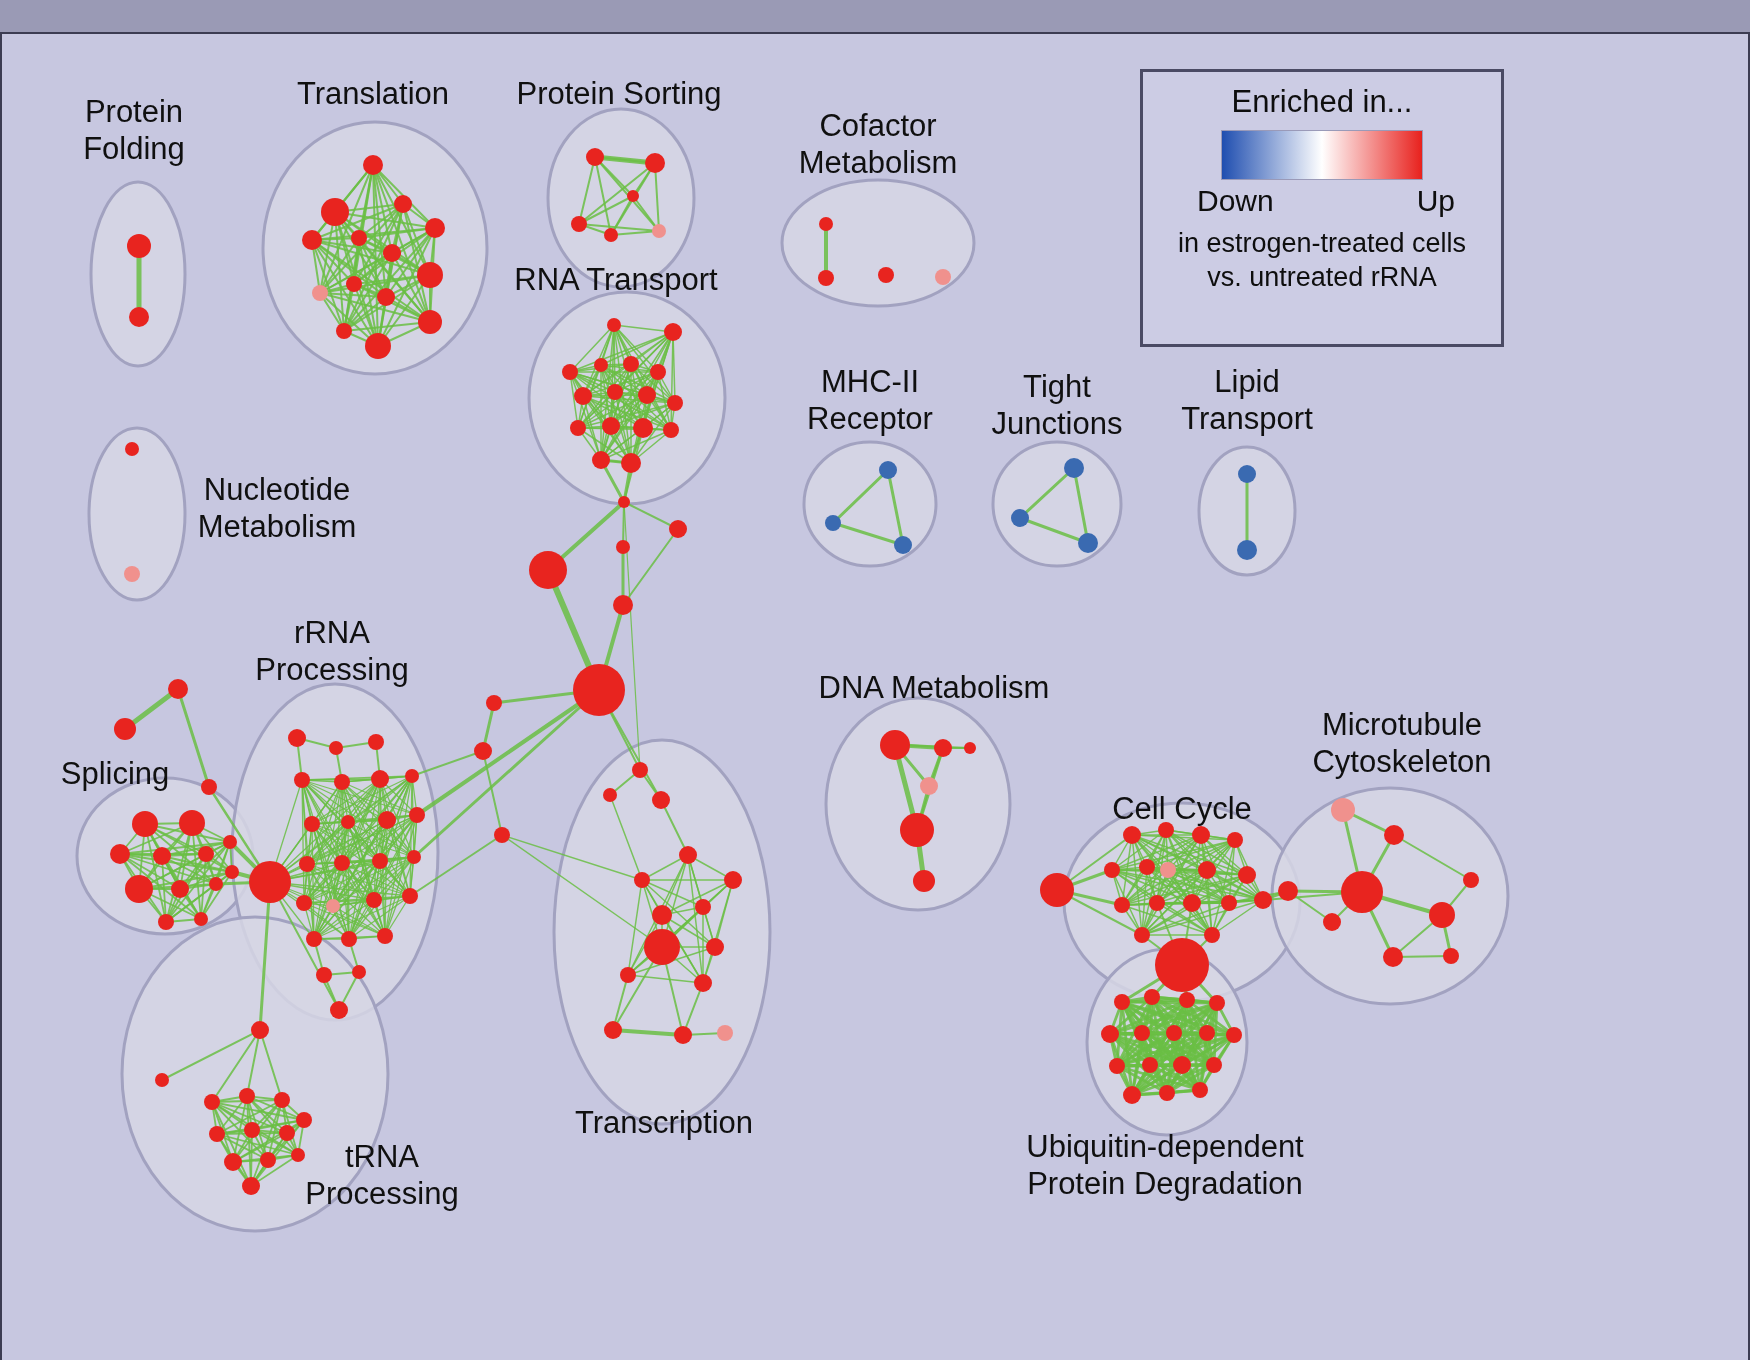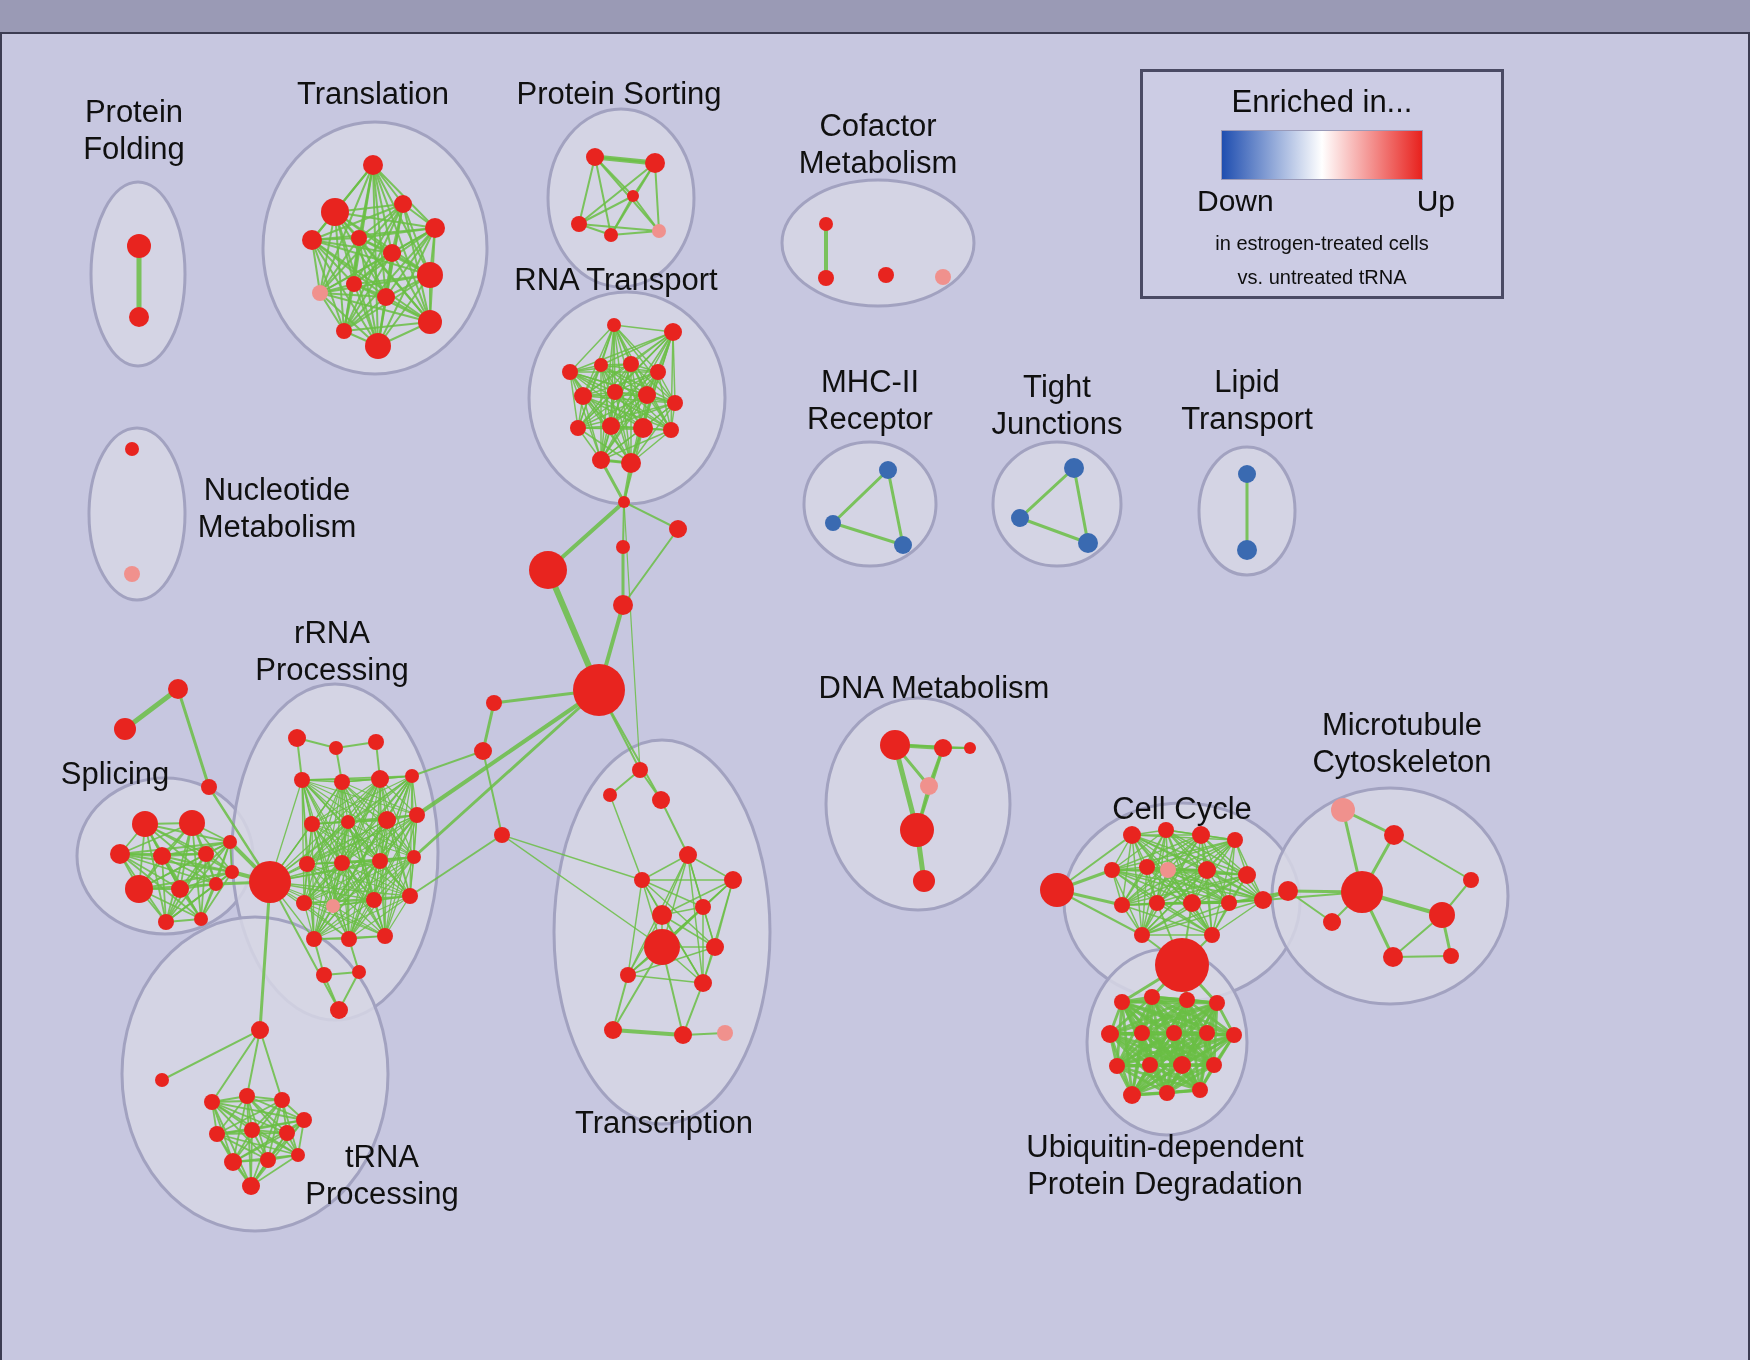--- a/index.html
+++ b/index.html
@@ -15,21 +15,21 @@
   }
   svg#net{position:absolute;left:0;top:0;}
   .cluster-label{
     font-family:"Liberation Sans", sans-serif;
     font-size:31px;
     fill:#101010;
   }
   .legend{
     position:absolute;
     left:1138px;top:35px;
-    width:364px;height:230px;
+    width:364px;height:278px;
     background:#ccccE4;
     border:3px solid #4a4a64;
     box-sizing:border-box;
     text-align:center;
     color:#0e0e0e;
   }
   .legend-title{
     font-size:31px;
     margin-top:12px;
   }
@@ -38,21 +38,21 @@
     margin:10px auto 4px auto;
     border:1px solid #9a9ab8;
   }
   .legend-row{
     display:flex;
     justify-content:space-between;
     padding:0 46px 0 54px;
     font-size:30px;
   }
   .legend-caption{
-    font-size:20px;
+    font-size:27px;
     line-height:34px;
     margin-top:8px;
   }
 </style>
 </head>
 <body>
 
 <div class="figure">
   <svg id="net" width="1750" height="1360" viewBox="0 0 1750 1360">
       <g>
@@ -1205,16 +1205,16 @@
 
   <div class="legend">
     <div class="legend-title">Enriched in...</div>
     <div class="legend-bar" style="background: linear-gradient(to right, rgb(31, 78, 176), rgb(255, 255, 255) 50%, rgb(232, 33, 29));"></div>
     <div class="legend-row">
       <span>Down</span>
       <span>Up</span>
     </div>
     <div class="legend-caption">
       <div>in estrogen-treated cells</div>
-      <div>vs. untreated tRNA</div>
+      <div>vs. untreated rRNA</div>
     </div>
   </div>
 </div>
 
 </body></html>

